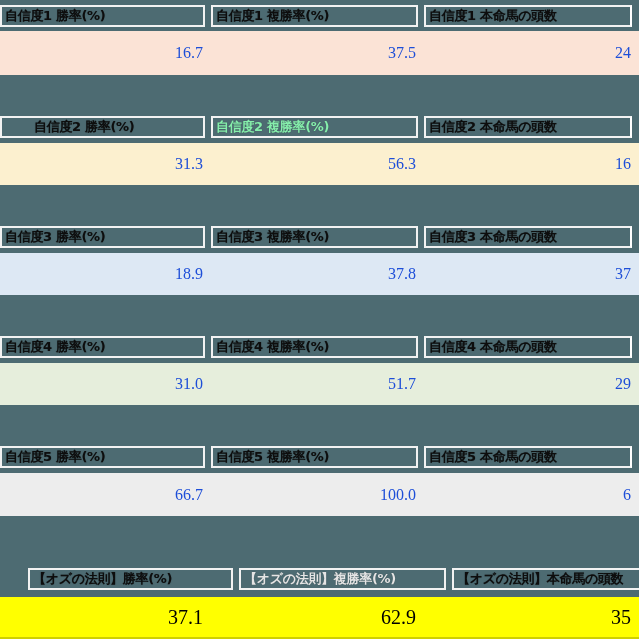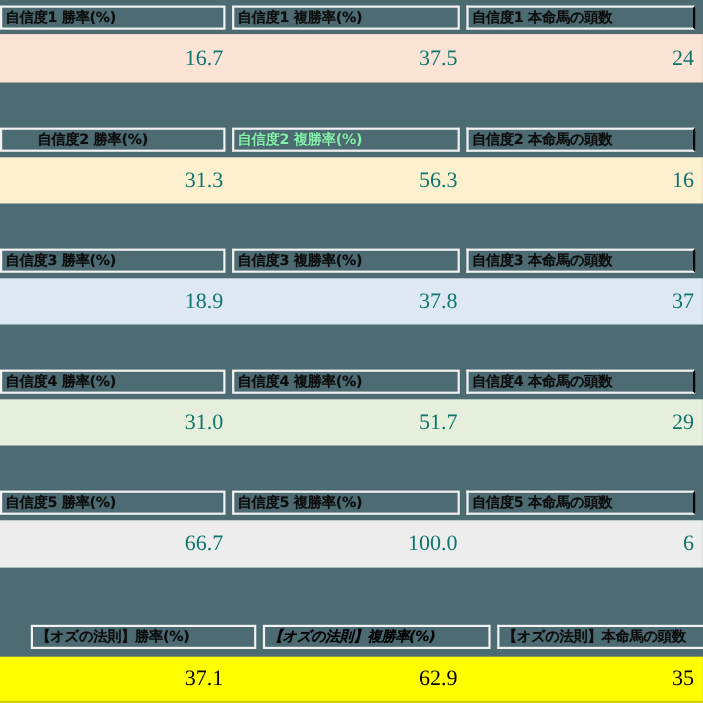--- a/index.html
+++ b/index.html
@@ -44,38 +44,38 @@
     font-weight: bold;
     letter-spacing: -0.3px;
     padding-left: 3px;
     overflow: hidden;
     white-space: nowrap;
     text-shadow: 0 0 1px rgba(0,0,0,0.35);
   }
   .header-cell.c0 { width: 205px; border-left: 2px solid #f2f2f2; border-right: 2px solid #f2f2f2; }
   .header-gap    { width: 6px; background: #4d6b72; }
   .header-cell.c1 { width: 207px; border-left: 2px solid #f2f2f2; border-right: 2px solid #f2f2f2; }
-  .header-cell.c2 { width: 208px; border-left: 2px solid #f2f2f2; border-right: 2px solid #000000; }
+  .header-cell.c2 { width: 208px; border-left: 2px solid #f2f2f2; border-right: 2px solid #ffffff; }
 
   
   .value-strip {
     position: absolute;
     left: 0;
     width: 639px;
     display: flex;
     box-sizing: border-box;
   }
   .value-cell {
     box-sizing: border-box;
     display: flex;
     align-items: center;
     justify-content: flex-end;
     padding-right: 8px;
-    color: #0f766e;
-    font-size: 20px;
+    color: #1d4ed8;
+    font-size: 16px;
     font-family: "Liberation Serif", "DejaVu Serif", serif;
     white-space: nowrap;
   }
   .value-cell.v0 { width: 211px; }
   .value-cell.v1 { width: 213px; }
   .value-cell.v2 { width: 215px; }
 
   
   .value-strip.summary .value-cell {
     font-size: 20px;
@@ -149,21 +149,21 @@
       <div class="header-cell c2" style="background: rgb(77, 107, 114); color: rgb(13, 13, 13);">自信度5 本命馬の頭数</div>
     </div>
     <div class="value-strip" style="top: 473px; height: 43px; background: rgb(237, 237, 237);">
       <div class="value-cell v0">66.7</div>
       <div class="value-cell v1">100.0</div>
       <div class="value-cell v2">6</div>
     </div>
     <div class="header-strip summary" style="top: 560px; height: 37px; padding-left: 28px;">
       <div class="header-cell c0" style="background: rgb(77, 107, 114); color: rgb(13, 13, 13);">【オズの法則】勝率(%)</div>
       <div class="header-gap" style="background: rgb(77, 107, 114);"></div>
-      <div class="header-cell c1" style="background: rgb(77, 107, 114); color: #000000; font-style: italic;">【オズの法則】複勝率(%)</div>
+      <div class="header-cell c1" style="background: rgb(77, 107, 114); color: #e5e5e5;">【オズの法則】複勝率(%)</div>
       <div class="header-gap" style="background: rgb(77, 107, 114);"></div>
       <div class="header-cell c2" style="background: rgb(77, 107, 114); color: rgb(13, 13, 13);">【オズの法則】本命馬の頭数</div>
     </div>
     <div class="value-strip summary" style="top: 597px; height: 42px; background: rgb(255, 255, 0);">
       <div class="value-cell v0">37.1</div>
       <div class="value-cell v1">62.9</div>
       <div class="value-cell v2">35</div>
     </div>
   </div>
 

